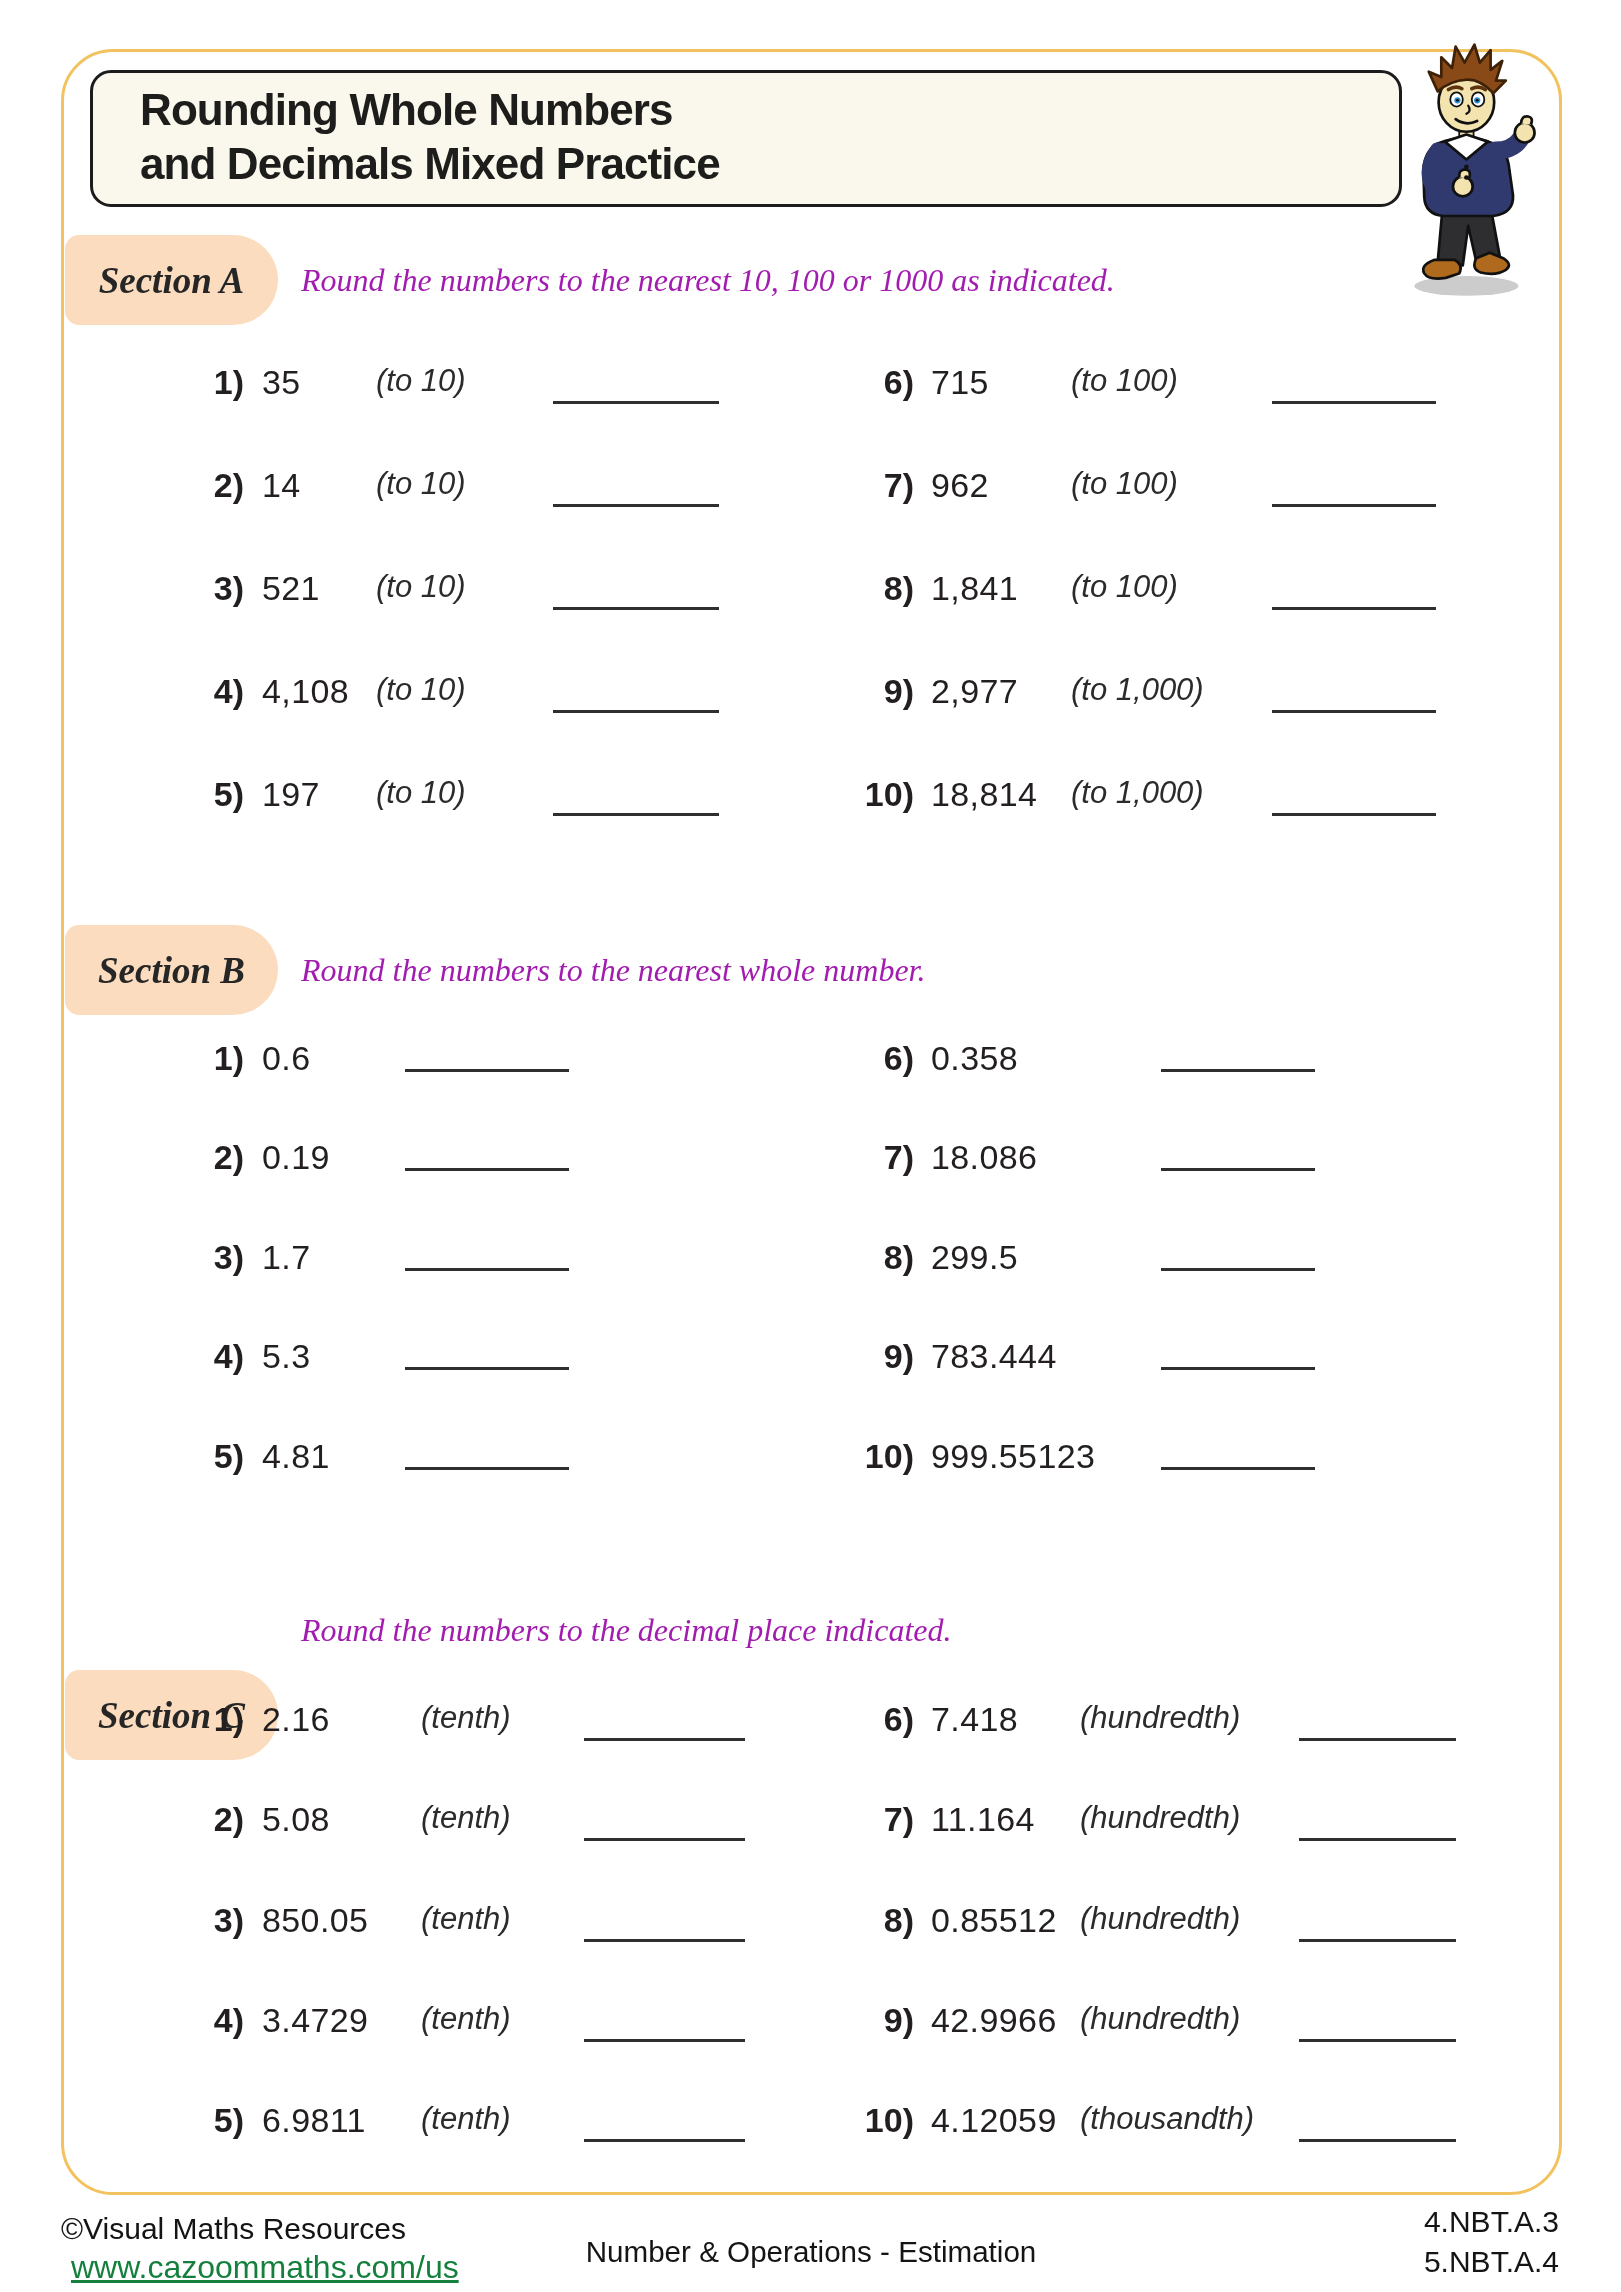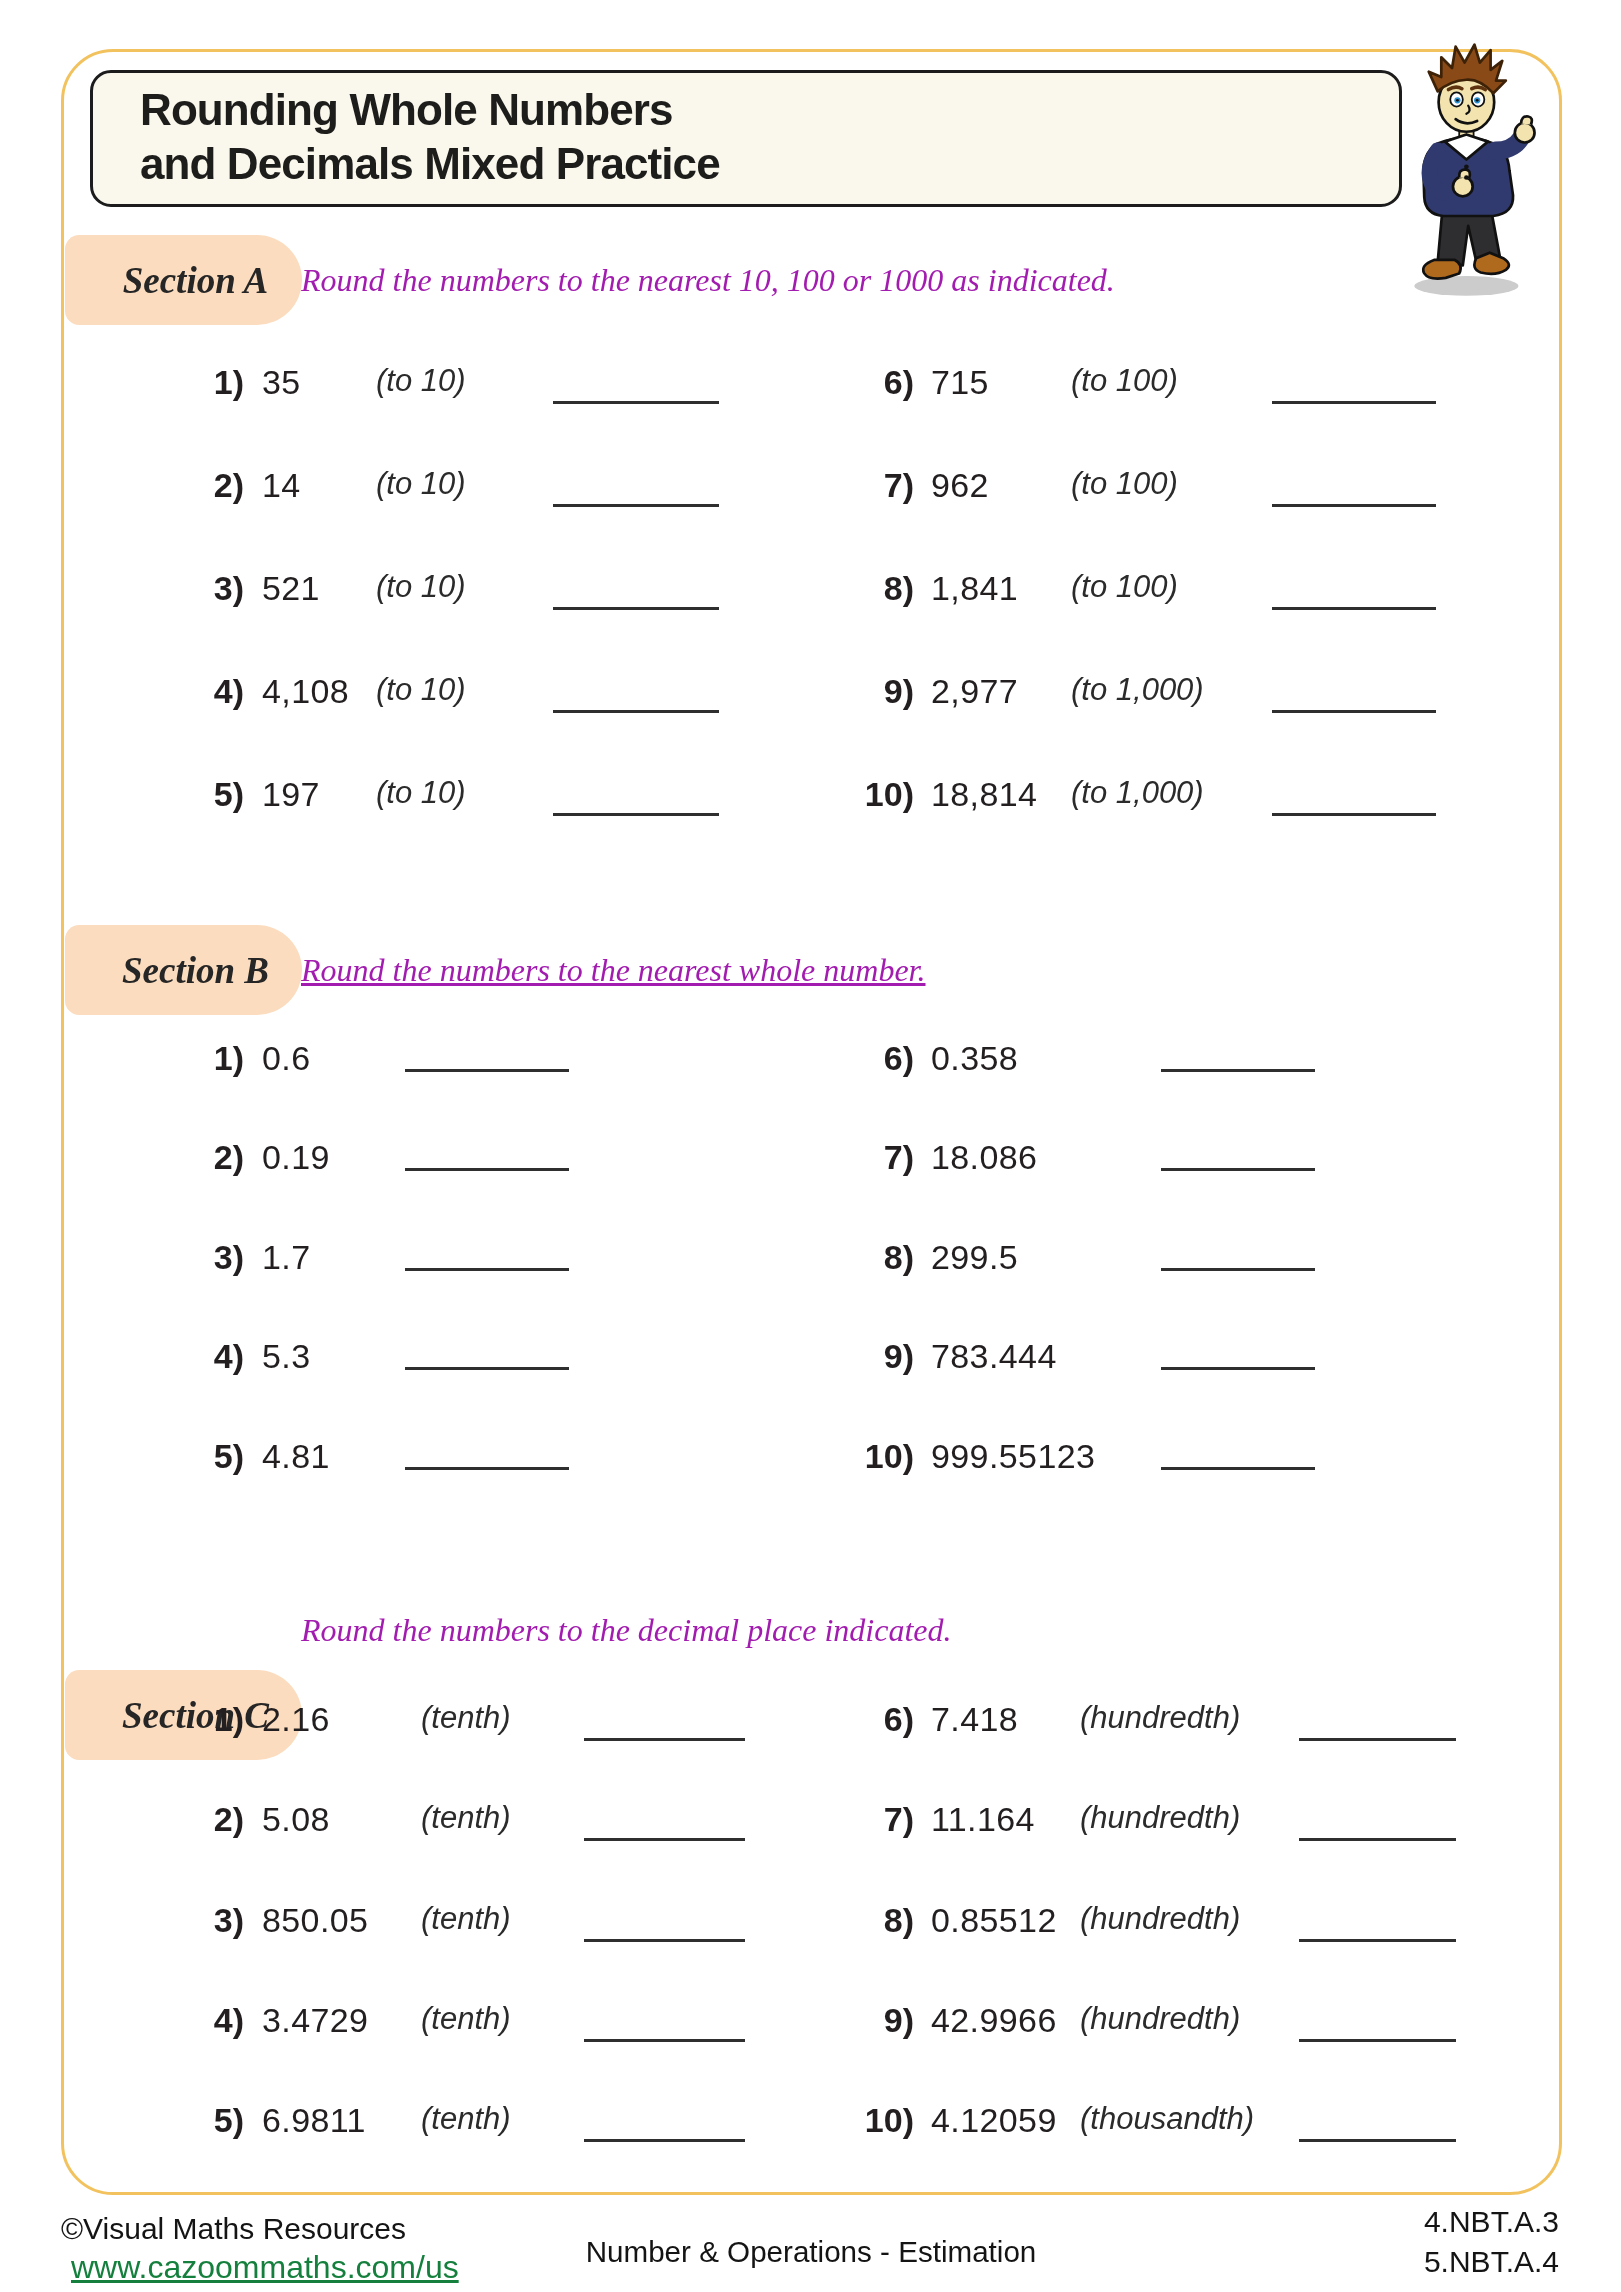--- a/index.html
+++ b/index.html
@@ -20,27 +20,27 @@
   .logo .drum{width:79px;height:81px;margin-top:7.2px;}
   .logo-text{font-family:"Liberation Serif",serif;font-weight:bold;font-size:25px;
              letter-spacing:-0.9px;margin-top:-1.8px;color:#0e0e0e;}
 
   
   .mascot{position:absolute;left:1386px;top:34px;width:159px;height:269px;z-index:3;}
 
   
   .tab{position:absolute;left:65px;width:213px;height:90px;background:#fbdcbe;
        border-radius:14.3px 45px 45px 14.3px;z-index:1;
-       display:flex;align-items:center;justify-content:center;padding-left:24px;}
+       display:flex;align-items:center;justify-content:center;}
   .tab span{font-family:"Liberation Serif",serif;font-weight:bold;font-style:italic;
             font-size:37px;color:#262626;}
   .tab-a{top:235px;} .tab-b{top:925px;} .tab-c{top:1670px;}
   .instr{position:absolute;left:301px;font-family:"Liberation Serif",serif;font-style:italic;
          font-size:32px;line-height:39px;color:#a21caf;white-space:nowrap;}
-  .instr-a{top:261px;} .instr-b{top:951px;text-decoration:underline;} .instr-c{top:1611px;}
+  .instr-a{top:261px;} .instr-b{top:951px;} .instr-c{top:1611px;}
 
   
   .sec{position:absolute;left:0;width:1622px;z-index:1;}
   .sec-a{top:363px;height:573px;} .sec-b{top:1039px;height:555px;} .sec-c{top:1700px;height:560px;}
   .row{position:absolute;left:0;width:1622px;height:72px;}
   .row .num{position:absolute;font-weight:bold;font-size:34px;text-align:right;width:86px;}
   .row .val{position:absolute;font-weight:normal;font-size:34px;letter-spacing:0.4px;}
   .row .note{position:absolute;font-style:italic;font-size:31px;color:#2b2b2b;white-space:nowrap;}
   .row .blank{position:absolute;border-bottom:3.6px solid #2f2f2f;height:0;}
 

